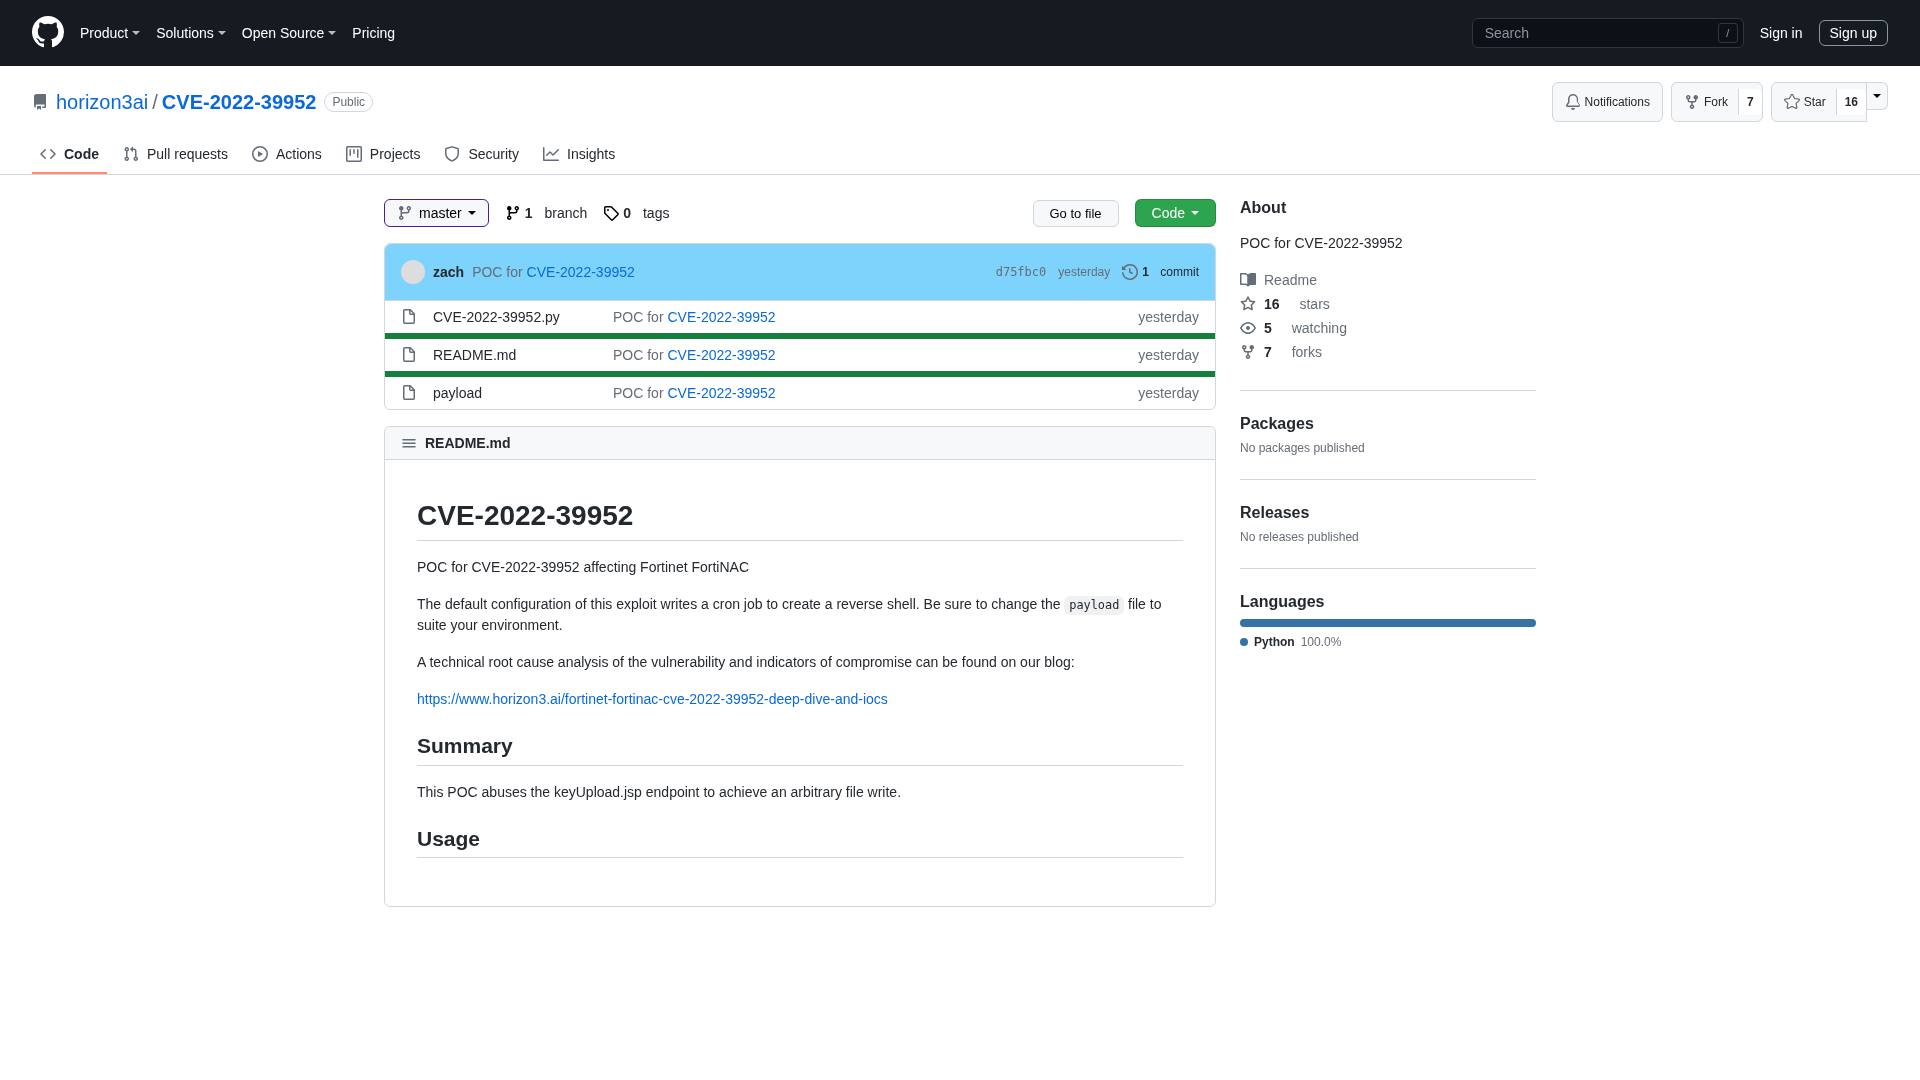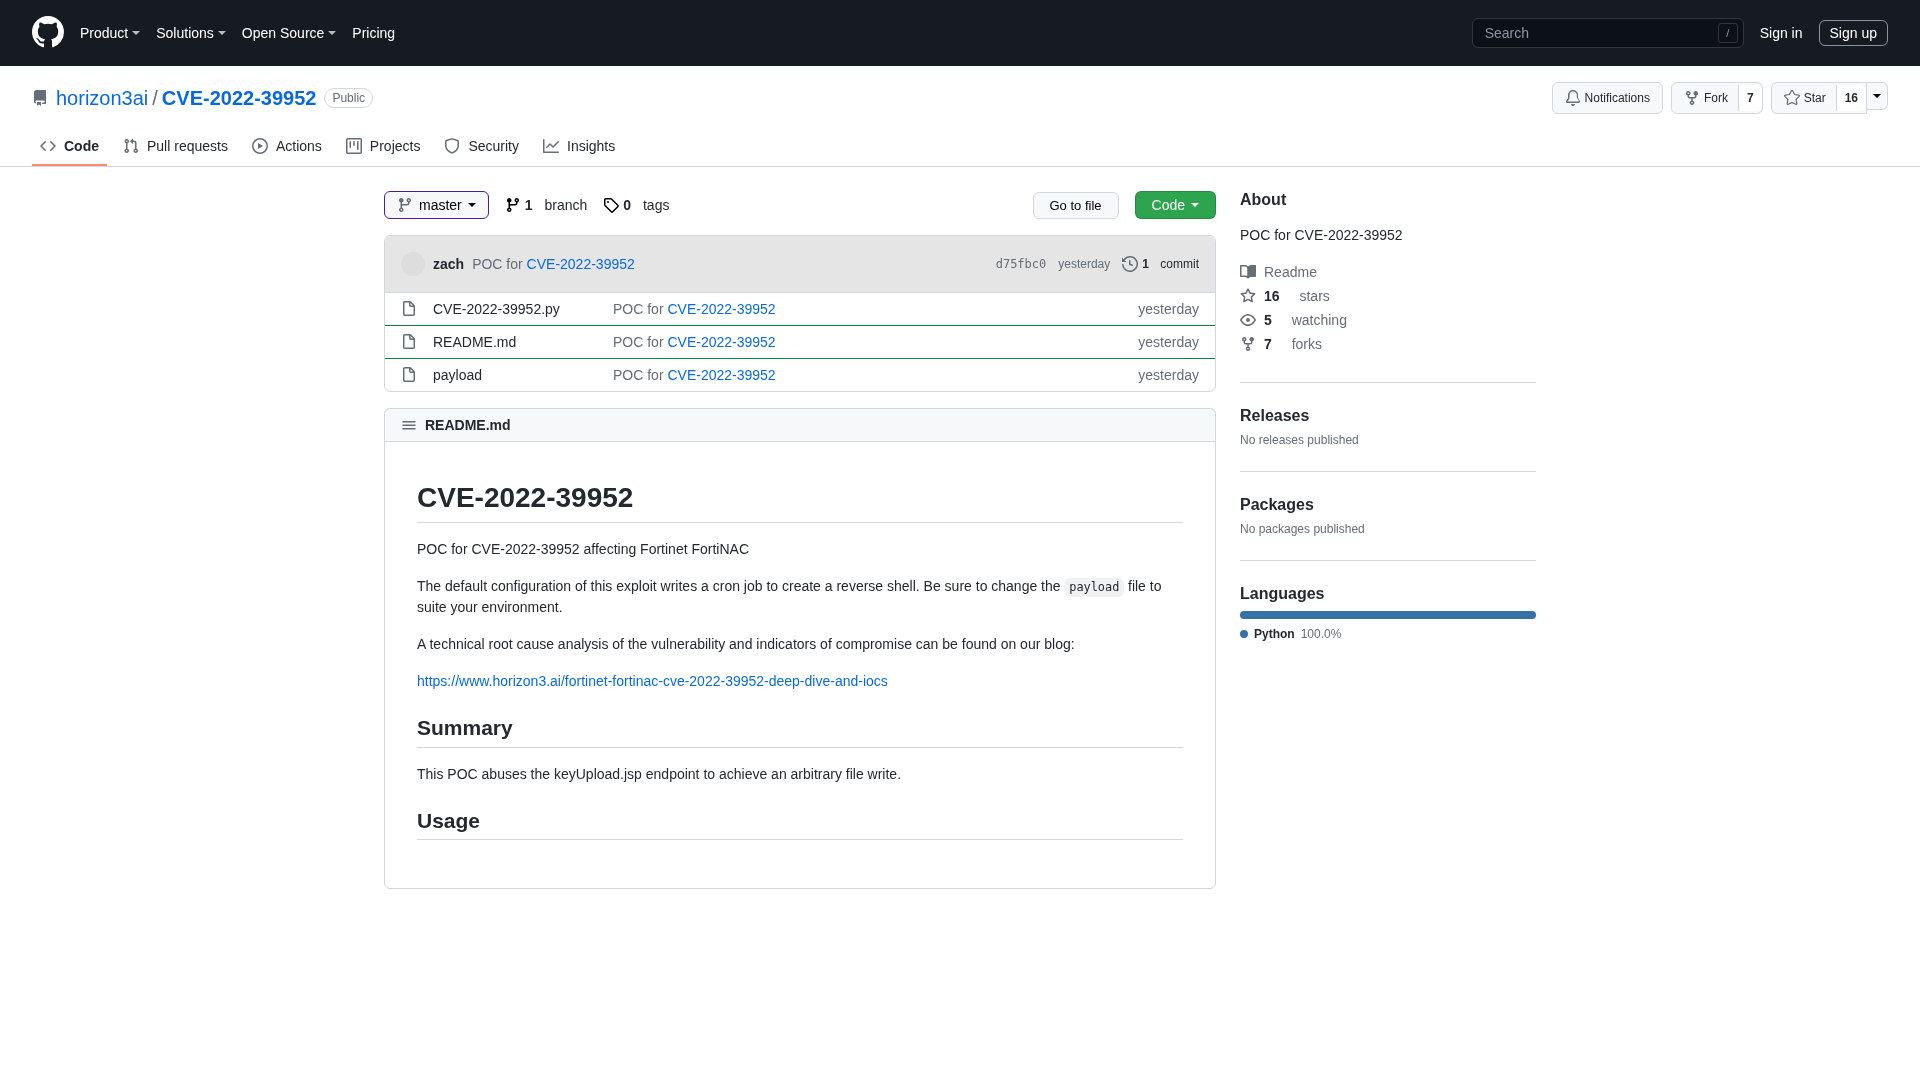--- a/index.html
+++ b/index.html
@@ -23,21 +23,21 @@
     
     .repo-head { padding: 16px 32px 0; }
     .repo-title-row { display: flex; align-items: center; justify-content: space-between; margin-bottom: 16px; }
     .repo-title { display: flex; align-items: center; gap: 8px; font-size: 20px; }
     .repo-title svg { fill: #656d76; }
     .repo-owner { color: #0969da; font-weight: 400; }
     .repo-sep { color: #656d76; margin: 0 -4px; }
     .repo-name { color: #0969da; font-weight: 600; }
     .repo-badge { font-size: 12px; color: #656d76; border: 1px solid #d0d7de; border-radius: 2em; padding: 0 7px; line-height: 18px; }
     .repo-actions { display: flex; gap: 8px; }
-    .btn { background: #f6f8fa; border: 1px solid #d0d7de; border-radius: 6px; padding: 3px 12px; font-size: 12px; color: #24292f; display: flex; align-items: center; gap: 4px; cursor: pointer; height: 32px; }
+    .btn { background: #f6f8fa; border: 1px solid #d0d7de; border-radius: 6px; padding: 3px 12px; font-size: 12px; color: #24292f; display: flex; align-items: center; gap: 4px; cursor: pointer; height: 40px; }
     .btn svg { fill: #656d76; }
     .btn .count { background: #fff; border-left: 1px solid #d0d7de; margin: -3px -12px -3px 6px; padding: 3px 8px; border-radius: 0 6px 6px 0; height: 26px; display: flex; align-items: center; font-weight: 600; }
     .btn-caret { border: 1px solid #d0d7de; border-left: none; border-radius: 0 6px 6px 0; padding: 3px 6px; background: #f6f8fa; height: 28px; display: flex; align-items: center; }
     .btn-group { display: flex; }
     .btn-group .btn { border-radius: 6px 0 0 6px; }
     
     
     .repo-tabs { display: flex; gap: 8px; border-bottom: 1px solid #d0d7de; padding: 0 32px; }
     .tab { padding: 8px 8px 10px; color: #24292f; display: flex; align-items: center; gap: 8px; font-size: 14px; border-bottom: 2px solid transparent; cursor: pointer; }
     .tab svg { fill: #656d76; }
@@ -54,30 +54,30 @@
     .branch-btn svg { fill: #656d76; }
     .branch-info { display: flex; gap: 16px; font-size: 14px; }
     .branch-info a { color: #24292f; display: flex; align-items: center; gap: 4px; }
     .branch-info strong { font-weight: 600; }
     .spacer { flex: 1; }
     .gotofile { background: #f6f8fa; border: 1px solid #d0d7de; border-radius: 6px; padding: 5px 16px; font-size: 13px; cursor: pointer; }
     .code-btn { background: #2da44e; color: #fff; border: 1px solid rgba(0,0,0,0.15); border-radius: 6px; padding: 5px 16px; font-size: 14px; font-weight: 500; display: flex; align-items: center; gap: 6px; cursor: pointer; }
     
     
     .file-box { border: 1px solid #d0d7de; border-radius: 6px; }
-    .commit-bar { background: #e5e5e5; border-bottom: 1px solid #d0d7de; padding: 16px; display: flex; align-items: center; gap: 8px; border-radius: 6px 6px 0 0; }
+    .commit-bar { background: #7dd3fc; border-bottom: 1px solid #d0d7de; padding: 16px; display: flex; align-items: center; gap: 8px; border-radius: 6px 6px 0 0; }
     .avatar { width: 24px; height: 24px; border-radius: 50%; background: #ddd; }
     .commit-author { font-weight: 600; }
     .commit-msg { color: #656d76; }
     .commit-msg a { color: #0969da; }
     .commit-meta { margin-left: auto; display: flex; align-items: center; gap: 12px; color: #656d76; font-size: 12px; }
     .commit-sha { font-family: ui-monospace, monospace; }
     .commit-count { display: flex; align-items: center; gap: 4px; color: #24292f; }
     .commit-count svg { fill: #656d76; }
-    .file-row { display: flex; align-items: center; padding: 8px 16px; border-bottom: 1px solid #15803d; }
+    .file-row { display: flex; align-items: center; padding: 8px 16px; border-bottom: 6px solid #15803d; }
     .file-row:last-child { border-bottom: none; }
     .file-row svg { fill: #656d76; margin-right: 16px; flex-shrink: 0; }
     .file-name { width: 180px; color: #24292f; }
     .file-commit { flex: 1; color: #656d76; }
     .file-commit a { color: #0969da; }
     .file-date { color: #656d76; }
     
     
     .readme-box { border: 1px solid #d0d7de; border-radius: 6px; margin-top: 16px; }
     .readme-header { padding: 8px 16px; border-bottom: 1px solid #d0d7de; display: flex; align-items: center; gap: 8px; font-weight: 600; font-size: 14px; background: #f6f8fa; border-radius: 6px 6px 0 0; }
@@ -338,26 +338,26 @@
             <path d="M8 .25a.75.75 0 01.673.418l1.882 3.815 4.21.612a.75.75 0 01.416 1.279l-3.046 2.97.719 4.192a.75.75 0 01-1.088.791L8 12.347l-3.766 1.98a.75.75 0 01-1.088-.79l.72-4.194L.818 6.374a.75.75 0 01.416-1.28l4.21-.611L7.327.668A.75.75 0 018 .25zm0 2.445L6.615 5.5a.75.75 0 01-.564.41l-3.097.45 2.24 2.184a.75.75 0 01.216.664l-.528 3.084 2.769-1.456a.75.75 0 01.698 0l2.77 1.456-.53-3.084a.75.75 0 01.216-.664l2.24-2.183-3.096-.45a.75.75 0 01-.564-.41L8 2.694v.001z"></path>
           </svg><strong>16</strong>&nbsp;<span>stars</span></a>
       <a class="sb-link"><svg class="icon16" viewBox="0 0 16 16">
             <path d="M8 2c1.981 0 3.671.992 4.933 2.078 1.27 1.091 2.187 2.345 2.637 3.023a1.62 1.62 0 010 1.798c-.45.678-1.367 1.932-2.637 3.023C11.67 13.008 9.981 14 8 14c-1.981 0-3.671-.992-4.933-2.078C1.797 10.83.88 9.576.43 8.898a1.62 1.62 0 010-1.798c.45-.677 1.367-1.931 2.637-3.022C4.33 2.992 6.019 2 8 2zM1.679 7.932a.12.12 0 000 .136c.411.622 1.241 1.75 2.366 2.717C5.176 11.758 6.527 12.5 8 12.5c1.473 0 2.824-.742 3.955-1.715 1.124-.967 1.954-2.096 2.366-2.717a.12.12 0 000-.136c-.412-.621-1.242-1.75-2.366-2.717C10.824 4.242 9.473 3.5 8 3.5c-1.473 0-2.824.742-3.955 1.715-1.124.967-1.954 2.096-2.366 2.717zM8 10a2 2 0 100-4 2 2 0 000 4z"></path>
           </svg><strong>5</strong>&nbsp;<span>watching</span></a>
       <a class="sb-link"><svg class="icon16" viewBox="0 0 16 16">
             <path d="M5 3.25a.75.75 0 11-1.5 0 .75.75 0 011.5 0zm0 2.122a2.25 2.25 0 10-1.5 0v.878A2.25 2.25 0 005.75 8.5h1.5v2.128a2.251 2.251 0 101.5 0V8.5h1.5a2.25 2.25 0 002.25-2.25v-.878a2.25 2.25 0 10-1.5 0v.878a.75.75 0 01-.75.75h-4.5A.75.75 0 015 6.25v-.878zm3.75 7.378a.75.75 0 11-1.5 0 .75.75 0 011.5 0zm3-8.75a.75.75 0 100-1.5.75.75 0 000 1.5z"></path>
           </svg><strong>7</strong>&nbsp;<span>forks</span></a>
     </div>
     <div class="sb-section">
+      <h2 class="sb-subtitle">Packages</h2>
+      <p class="sb-muted">No packages published</p>
+    </div>
+    <div class="sb-section">
       <h2 class="sb-subtitle">Releases</h2>
       <p class="sb-muted">No releases published</p>
-    </div>
-    <div class="sb-section">
-      <h2 class="sb-subtitle">Packages</h2>
-      <p class="sb-muted">No packages published</p>
     </div>
     <div class="sb-section">
       <h2 class="sb-subtitle">Languages</h2>
       <div class="lang-bar"></div>
       <div class="lang-item">
         <span class="lang-dot"></span>
         <span class="lang-name">Python</span>
         <span class="lang-pct">100.0%</span>
       </div>
     </div>

